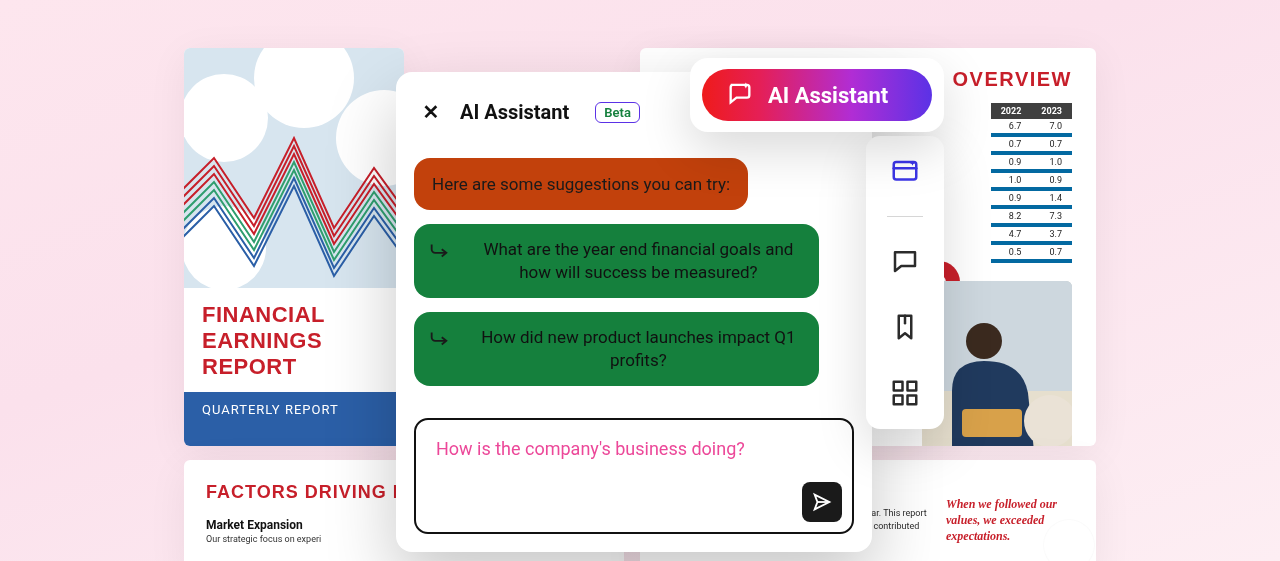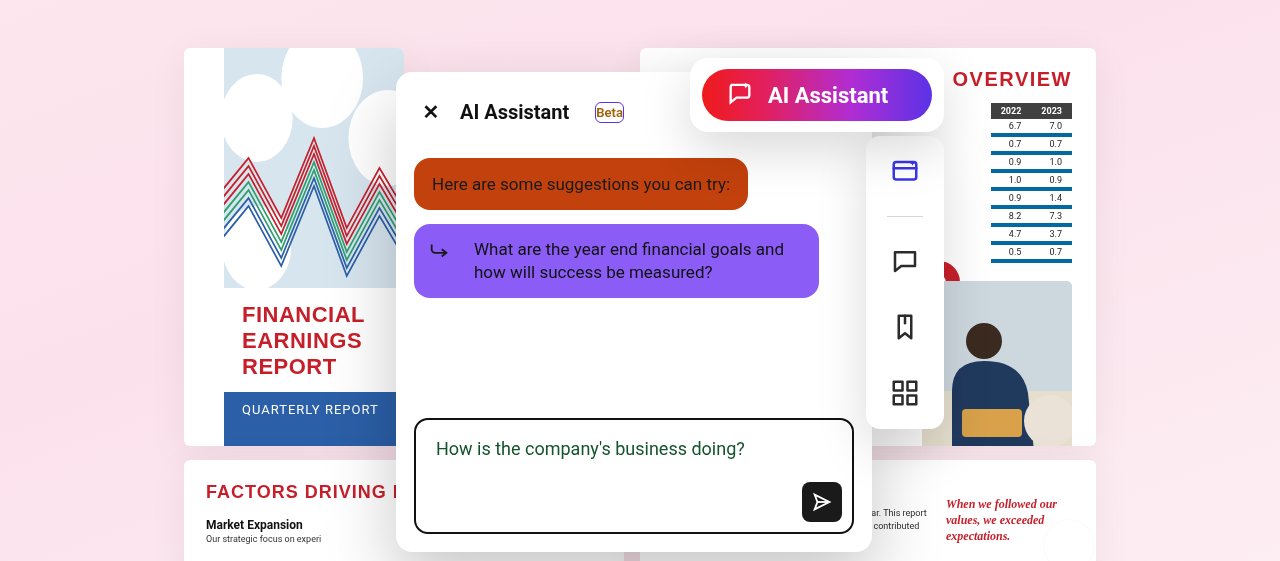--- a/index.html
+++ b/index.html
@@ -12,21 +12,21 @@
   
   .doc-card {
     position: absolute;
     background: #fff;
     border-radius: 6px;
     box-shadow: 0 8px 40px rgba(0,0,0,0.06);
     overflow: hidden;
   }
 
   
-  .doc-report { top: 48px; left: 184px; width: 220px; height: 398px; padding-left: 40px; }
+  .doc-report { top: 48px; left: 184px; width: 220px; height: 398px; }
   .doc-report .chart-area {
     height: 240px;
     background: #d7e5ef;
     position: relative;
     overflow: hidden;
   }
   .doc-report .chart-area svg { width: 100%; height: 100%; display: block; }
   .doc-report .title {
     padding: 14px 18px 8px 18px;
     color: #c71f2a;
@@ -180,57 +180,58 @@
     display: flex; flex-direction: column;
   }
   .panel .hdr { display: flex; align-items: center; gap: 18px; padding: 4px 6px 8px 6px; }
   .panel .close {
     width: 22px; height: 22px; cursor: pointer;
     display: flex; align-items: center; justify-content: center;
     font-size: 20px; font-weight: 700; color: #111;
   }
   .panel .ptitle { font-size: 20px; font-weight: 700; color: #111; }
   .panel .beta {
-    border: 1.5px solid #5b32e6; color: #a16207;
+    border: 1.5px solid #5b32e6; color: #15803d;
     font-size: 13px; font-weight: 600;
-    border-radius: 6px; padding: 2px 0;
+    border-radius: 6px; padding: 2px 8px;
     margin-left: 8px;
   }
 
   .panel .intro {
     margin-top: 26px;
     background: #c2410c;
     border-radius: 16px;
     padding: 16px 18px;
     font-size: 17px; color: #1a1a1a;
     width: fit-content;
     max-width: 92%;
   }
 
   .panel .sugg {
     margin-top: 14px;
-    background: #8b5cf6;
+    background: #15803d;
     border-radius: 16px;
     padding: 14px 16px 14px 14px;
     display: flex; gap: 24px;
     cursor: pointer;
     max-width: 92%;
+    text-align: center;
   }
   .panel .sugg svg { flex: 0 0 auto; width: 22px; height: 22px; stroke: #1a1a1a; stroke-width: 2; fill: none; margin-top: 2px; }
   .panel .sugg .txt { font-size: 17px; color: #111; line-height: 1.35; }
 
   .panel .input-wrap {
     margin-top: auto;
     border: 2px solid #111;
     border-radius: 14px;
     height: 116px;
     position: relative;
     padding: 18px 20px;
   }
-  .panel .input-wrap .q { font-size: 18px; color: #14532d; }
+  .panel .input-wrap .q { font-size: 18px; color: #ec4899; }
   .panel .send {
     position: absolute; right: 10px; bottom: 10px;
     width: 40px; height: 40px; border-radius: 8px;
     background: #1a1a1a;
     display: flex; align-items: center; justify-content: center;
     cursor: pointer;
   }
   .panel .send svg { width: 22px; height: 22px; stroke: #fff; stroke-width: 2; fill: none; }
 
   
@@ -406,20 +407,27 @@
   <div class="intro">Here are some suggestions you can try:</div>
 
   <div class="sugg">
     <svg viewBox="0 0 24 24">
         <path d="M4 5v5a4 4 0 0 0 4 4h11"></path>
         <path d="M15 10l5 4-5 4"></path>
       </svg>
     <div class="txt">What are the year end financial goals and how will success be measured?</div>
   </div>
 
+  <div class="sugg">
+    <svg viewBox="0 0 24 24">
+        <path d="M4 5v5a4 4 0 0 0 4 4h11"></path>
+        <path d="M15 10l5 4-5 4"></path>
+      </svg>
+    <div class="txt">How did new product launches impact Q1 profits?</div>
+  </div>
 
   <div class="input-wrap">
     <div class="q">How is the company's business doing?</div>
     <div class="send">
       <svg viewBox="0 0 24 24">
         <path d="M4 20l16-8L4 4l3 8-3 8z"></path>
           <path d="M7 12h13"></path>
       </svg>
     </div>
   </div>

